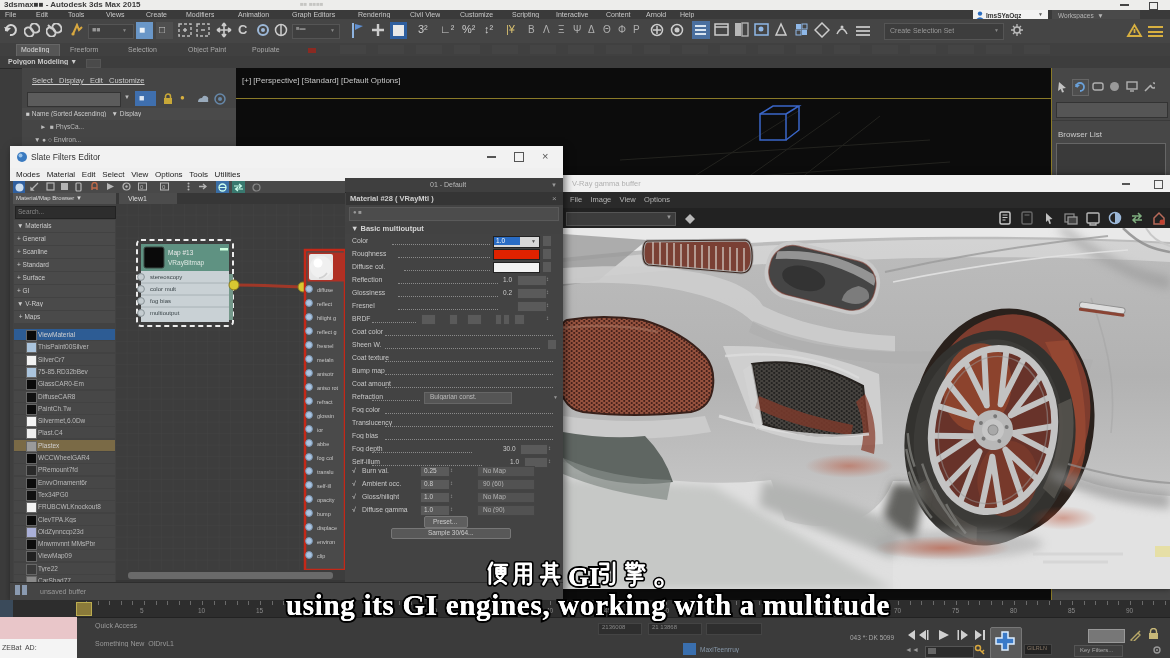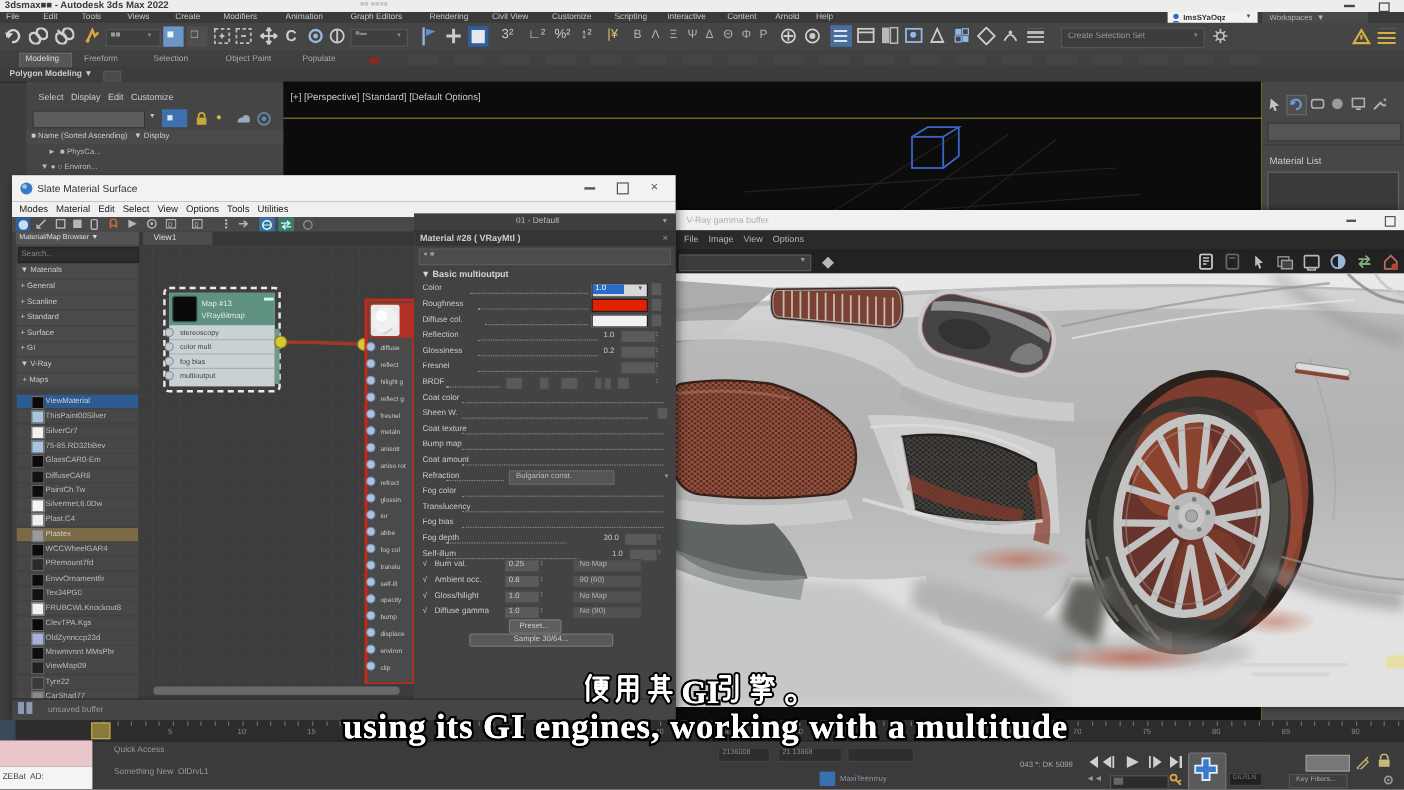--- a/index.html
+++ b/index.html
@@ -3,21 +3,21 @@
 <style>
   html,body{margin:0;padding:0}
   #root{position:relative;width:1170px;height:658px;background:#3c3c3c;overflow:hidden;
         font-family:"Liberation Sans",sans-serif;color:#ccc;}
   .a{position:absolute}
   .t{white-space:nowrap;overflow:hidden}
 </style></head>
 <body>
 <div id="root">
 <div class="a" style="left:0px;top:0px;width:1170px;height:10px;background:#ededeb;"></div>
-<div class="a t" style="left:4px;top:0px;font-size:8px;color:#3a3a3a;"><b>3dsmax■■ - Autodesk 3ds Max 2022</b></div>
+<div class="a t" style="left:4px;top:0px;font-size:8px;color:#3a3a3a;"><b>3dsmax■■ - Autodesk 3ds Max 2015</b></div>
 <div class="a t" style="left:300px;top:1px;font-size:6px;color:#c6c6c3;">■■ ■■■■</div>
 <div class="a" style="left:1120px;top:4px;width:9px;height:2px;background:#444;"></div>
 <div class="a" style="left:1149px;top:2px;width:7px;height:6px;border:1.5px solid #444"></div>
 <div class="a" style="left:0px;top:10px;width:1170px;height:9px;background:#3a3a3a;"></div>
 <div class="a t" style="left:5px;top:11px;font-size:7px;color:#c9c9c9;">File</div>
 <div class="a t" style="left:36px;top:11px;font-size:7px;color:#c9c9c9;">Edit</div>
 <div class="a t" style="left:68px;top:11px;font-size:7px;color:#c9c9c9;">Tools</div>
 <div class="a t" style="left:106px;top:11px;font-size:7px;color:#c9c9c9;">Views</div>
 <div class="a t" style="left:146px;top:11px;font-size:7px;color:#c9c9c9;">Create</div>
 <div class="a t" style="left:186px;top:11px;font-size:7px;color:#c9c9c9;">Modifiers</div>
@@ -200,21 +200,21 @@
 <div class="a" style="left:236px;top:98px;width:816px;height:1px;background:#8a7a28;"></div>
 <div class="a" style="left:1051px;top:68px;width:1px;height:563px;background:#8a7a28;"></div>
 <svg class="a" style="left:600px;top:100px;" width="400" height="120">
       <g stroke="#23231f" stroke-width="1" fill="none">
 <path d="M40 110 L200 10 M90 118 L240 12 M150 118 L280 16 M20 60 L330 40 M30 85 L350 62"></path>
       </g>
 <rect x="160" y="14" width="26" height="26" fill="none" stroke="#3a66c8" stroke-width="1.5"></rect>
 <path d="M160 14 L173 6 L199 6 L186 14 M199 6 L199 30 L186 40" fill="none" stroke="#3a66c8" stroke-width="1.5"></path>
     </svg>
 <div class="a" style="left:22px;top:68px;width:214px;height:563px;background:#454545;"></div>
-<div class="a t" style="left:32px;top:76px;font-size:7.5px;color:#ccc;">Select &nbsp;&nbsp;Display &nbsp;&nbsp;Edit &nbsp;&nbsp;Customize</div>
+<div class="a t" style="left:32px;top:76px;font-size:7.5px;color:#ccc;text-decoration:underline;">Select &nbsp;&nbsp;Display &nbsp;&nbsp;Edit &nbsp;&nbsp;Customize</div>
 <div class="a" style="left:27px;top:92px;width:92px;height:13px;background:#5c5c5c;border:1px solid #333"></div>
 <div class="a t" style="left:124px;top:94px;font-size:6px;color:#bbb;">▼</div>
 <div class="a" style="left:135px;top:91px;width:21px;height:15px;background:#3f6fae;"></div>
 <div class="a t" style="left:139px;top:93px;font-size:9px;color:#dce6f2;">■</div>
 <svg class="a" style="left:162px;top:93px;" width="12" height="12">
       <rect x="2" y="5" width="8" height="6" fill="#c8a838"></rect>
       <path d="M3.5 5 V3.5 a2.5 2.5 0 0 1 5 0 V5" fill="none" stroke="#c8a838" stroke-width="1.5"></path>
     </svg>
 <div class="a t" style="left:180px;top:93px;font-size:8px;color:#d8b040;">●</div>
 <svg class="a" style="left:196px;top:94px;" width="13" height="10">
@@ -245,21 +245,21 @@
     </svg>
 <svg class="a" style="left:1126px;top:81px;" width="12" height="11">
       <rect x="1" y="1" width="10" height="7" fill="none" stroke="#b0b0b0" stroke-width="1.4"></rect>
       <path d="M4 10 H8" stroke="#b0b0b0" stroke-width="1.4"></path>
     </svg>
 <svg class="a" style="left:1143px;top:81px;" width="12" height="12">
       <path d="M2 10 L8 4 M8 4 a2.5 2.5 0 1 0 2 -2" fill="none" stroke="#b0b0b0" stroke-width="1.6"></path>
     </svg>
 <div class="a" style="left:1056px;top:102px;width:110px;height:14px;background:#555;border:1px solid #333"></div>
 <div class="a" style="left:1052px;top:120px;width:118px;height:1px;background:#3a3a3a;"></div>
-<div class="a t" style="left:1058px;top:130px;font-size:8px;color:#ccc;">Material List</div>
+<div class="a t" style="left:1058px;top:130px;font-size:8px;color:#ccc;">Browser List</div>
 <div class="a" style="left:1056px;top:143px;width:108px;height:46px;background:#3a3a3a;border:1px solid #666"></div>
 <div class="a" style="left:563px;top:175px;width:607px;height:414px;background:#242424;box-shadow:0 0 6px rgba(0,0,0,.5)"></div>
 <div class="a" style="left:563px;top:175px;width:607px;height:17px;background:#f1f1f1;"></div>
 <div class="a t" style="left:572px;top:179px;font-size:7.5px;color:#b0b0b0;">V-Ray gamma buffer</div>
 <div class="a" style="left:1122px;top:183px;width:8px;height:2px;background:#555;"></div>
 <div class="a" style="left:1154px;top:180px;width:7px;height:7px;border:1.5px solid #555"></div>
 <div class="a" style="left:563px;top:192px;width:607px;height:16px;background:#2a2a2a;"></div>
 <div class="a t" style="left:570px;top:195px;font-size:7.5px;color:#b5b5b5;">File&nbsp;&nbsp;&nbsp;&nbsp;Image&nbsp;&nbsp;&nbsp;&nbsp;View&nbsp;&nbsp;&nbsp;&nbsp;Options</div>
 <div class="a" style="left:563px;top:208px;width:607px;height:20px;background:#222;"></div>
 <div class="a" style="left:566px;top:212px;width:108px;height:12px;background:#3c3c3c;border:1px solid #555"></div>
@@ -422,21 +422,21 @@
 </g>
 
 </svg>
 </div>
 <div class="a" style="left:10px;top:146px;width:553px;height:454px;background:#3f3f3f;box-shadow:2px 3px 8px rgba(0,0,0,.55)"></div>
 <div class="a" style="left:10px;top:146px;width:553px;height:22px;background:#f2f2f2;"></div>
 <svg class="a" style="left:16px;top:151px;" width="12" height="12">
       <circle cx="6" cy="6" r="5" fill="#3a7ac0"></circle>
       <circle cx="4.5" cy="4.5" r="2" fill="#9cc4e8"></circle>
     </svg>
-<div class="a t" style="left:31px;top:152px;font-size:8.5px;color:#333;">Slate Material Surface</div>
+<div class="a t" style="left:31px;top:152px;font-size:8.5px;color:#333;">Slate Filters Editor</div>
 <div class="a" style="left:487px;top:156px;width:9px;height:2px;background:#555;"></div>
 <div class="a" style="left:514px;top:152px;width:8px;height:8px;border:1.5px solid #555"></div>
 <div class="a t" style="left:542px;top:150px;font-size:11px;color:#555;">×</div>
 <div class="a" style="left:10px;top:168px;width:553px;height:13px;background:#f0f0f0;"></div>
 <div class="a t" style="left:16px;top:170px;font-size:8px;color:#222;">Modes&nbsp;&nbsp;&nbsp;Material&nbsp;&nbsp;&nbsp;Edit&nbsp;&nbsp;&nbsp;Select&nbsp;&nbsp;&nbsp;View&nbsp;&nbsp;&nbsp;Options&nbsp;&nbsp;&nbsp;Tools&nbsp;&nbsp;&nbsp;Utilities</div>
 <div class="a" style="left:10px;top:181px;width:553px;height:12px;background:#494949;"></div>
 <div class="a" style="left:13px;top:181px;width:12px;height:12px;background:#2f5f9f;"></div>
 <svg class="a" style="left:15px;top:183px;" width="9" height="9">
       <circle cx="4.5" cy="4.5" r="4" fill="#cde"></circle>
     </svg>

